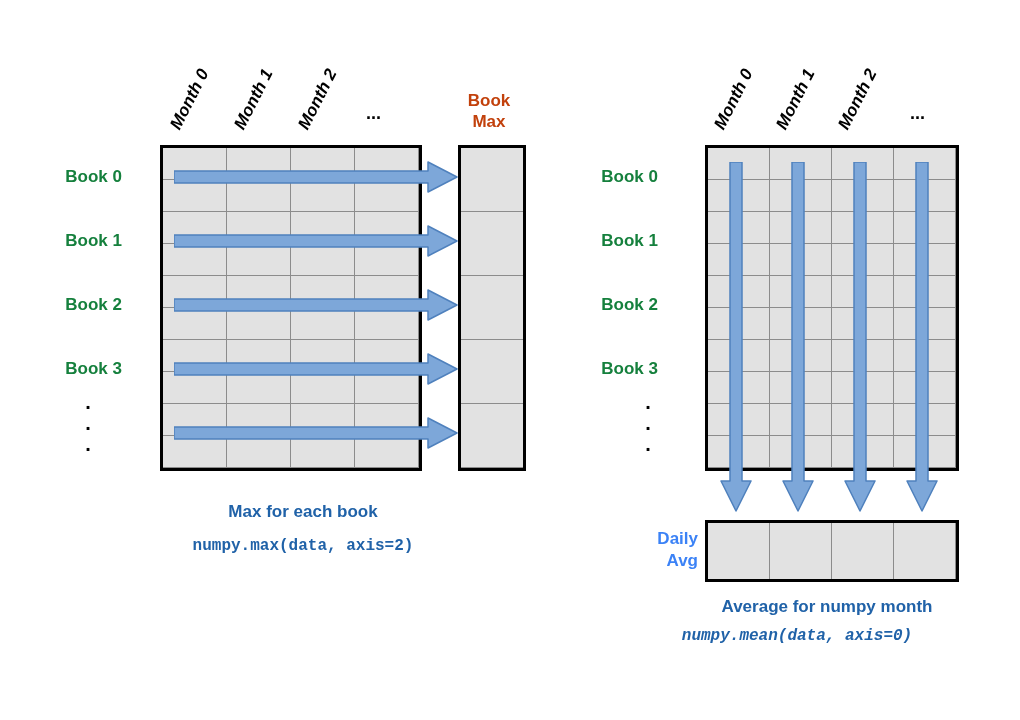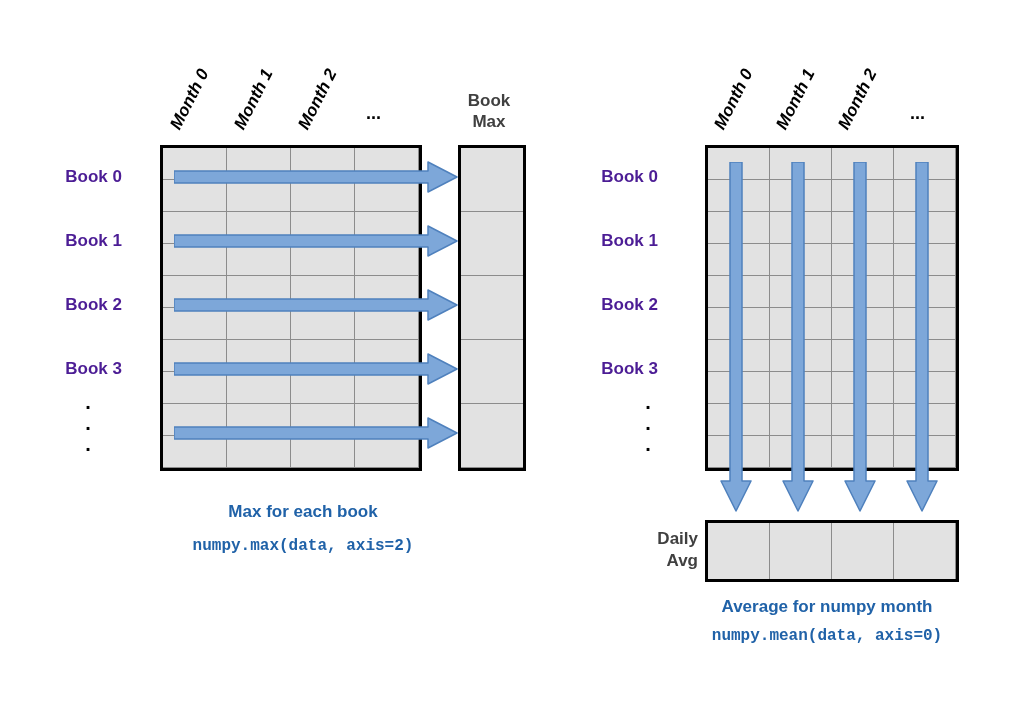--- a/index.html
+++ b/index.html
@@ -61,46 +61,46 @@
     font: bold 18px "Liberation Sans", sans-serif;
     color: #000;
   }
   .row-label {
     position: absolute;
     width: 90px;
     height: 20px;
     line-height: 20px;
     text-align: right;
     font: bold 17px "Liberation Sans", sans-serif;
-    color: #4c1d95;
+    color: #15803d;
   }
   .dots {
     position: absolute;
     width: 40px;
     text-align: center;
     font: bold 20px "Liberation Sans", sans-serif;
     line-height: 21px;
     white-space: pre-line;
     color: #000;
   }
   .result-header {
     position: absolute;
     font: bold 17px "Liberation Sans", sans-serif;
     line-height: 21px;
     white-space: pre-line;
     text-align: center;
-    color: #404040;
+    color: #c2410c;
   }
   .result-label-right {
     position: absolute;
     font: bold 17px "Liberation Sans", sans-serif;
     line-height: 22px;
     white-space: pre-line;
     text-align: right;
-    color: #404040;
+    color: #3b82f6;
   }
   .caption {
     position: absolute;
     text-align: center;
     font: bold 17px "Liberation Sans", sans-serif;
     color: var(--caption);
   }
   .code-caption {
     position: absolute;
     text-align: center;
@@ -189,16 +189,16 @@
         <polygon points="10,0 10,319 1,319 16,349 31,319 22,319 22,0"></polygon>
       </svg>
     <svg class="arrow" style="left:844px; top:162px;" width="32" height="350" viewBox="0 0 32 350">
         <polygon points="10,0 10,319 1,319 16,349 31,319 22,319 22,0"></polygon>
       </svg>
     <svg class="arrow" style="left:906px; top:162px;" width="32" height="350" viewBox="0 0 32 350">
         <polygon points="10,0 10,319 1,319 16,349 31,319 22,319 22,0"></polygon>
       </svg>
 
     <div class="caption" style="left:677px; top:597px; width:300px;">Average for numpy month</div>
-    <div class="code-caption" style="left:662px; top:627px; width:330px;">numpy.mean(data, axis=0)</div>
+    <div class="code-caption" style="left:632px; top:627px; width:330px;font-style:italic;">numpy.mean(data, axis=0)</div>
   </div>
 
 </div>
 
 </body></html>

